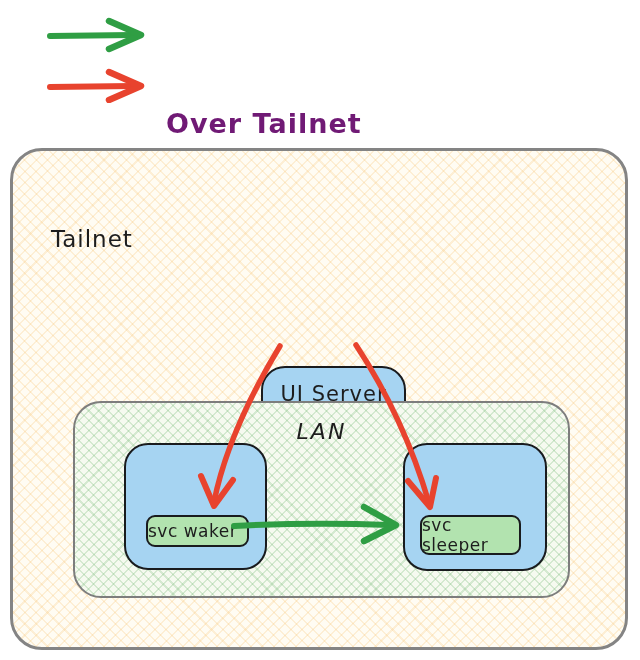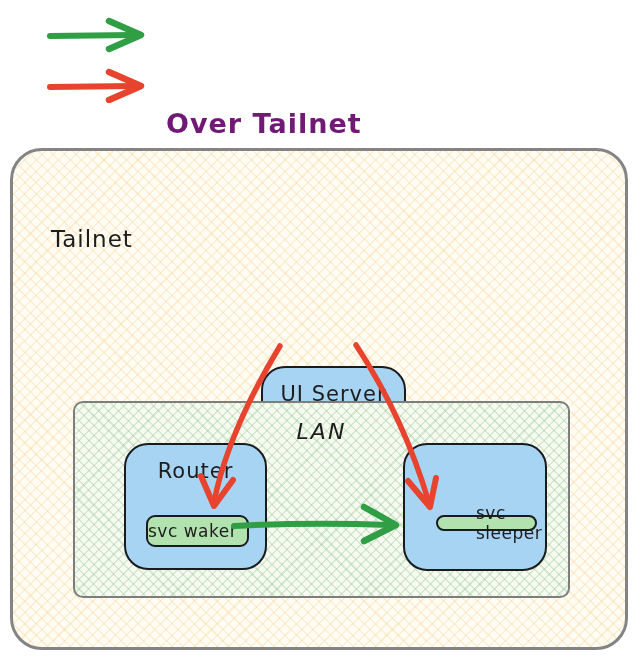--- a/index.html
+++ b/index.html
@@ -23,42 +23,42 @@
       repeating-linear-gradient(-45deg, rgba(246,186,92,0.20) 0 1.5px, transparent 1.5px 8px);
     border:3px solid #848484;border-radius:32px;
   }
   .tailnet-label{position:absolute;left:38px;top:40px;font-size:23px;letter-spacing:1px;margin-top:35px;}
   .lan-box{
     position:absolute;left:60px;top:250px;width:497px;height:197px;box-sizing:border-box;
     background-color:#f6faf0;
     background-image:
       repeating-linear-gradient(45deg, rgba(118,185,118,0.26) 0 1.5px, transparent 1.5px 7px),
       repeating-linear-gradient(-45deg, rgba(118,185,118,0.26) 0 1.5px, transparent 1.5px 7px);
-    border:2.5px solid #7d7d7d;border-radius:10px;
+    border:2.5px solid #7d7d7d;border-radius:28px;
   }
   .lan-label{position:absolute;left:0;top:16px;width:100%;text-align:center;font-size:22px;font-style:italic;letter-spacing:2px;}
   
   .node{
     position:absolute;box-sizing:border-box;background:#a6d4f2;
     border:2.5px solid #191b1e;border-radius:24px;
   }
-  .node-title{position:absolute;left:0;top:14px;width:100%;text-align:center;font-size:21px;letter-spacing:1px;}
+  .node-title{position:absolute;left:0;top:14px;width:100%;text-align:center;font-size:21px;letter-spacing:1px;text-decoration:underline;}
   .node-title.slant{font-style:italic;}
   .service-pill{
     position:absolute;box-sizing:border-box;background:#b2e3af;
     border:2px solid #191b1e;border-radius:9px;
     display:flex;align-items:center;
     font-size:17px;letter-spacing:0.5px;
   }
   .node.ui-server{left:248px;top:215px;width:145px;height:137px;}
   .node.ui-server .service-pill{left:21px;top:95px;width:103px;height:34px;}
   .node.router{left:49px;top:40px;width:143px;height:127px;}
   .node.router .service-pill{left:20px;top:70px;width:103px;height:32px;}
   .node.nas{left:328px;top:40px;width:144px;height:128px;}
-  .node.nas .service-pill{left:31px;top:70px;width:101px;height:16px;padding-left:38px;}
+  .node.nas .service-pill{left:15px;top:70px;width:101px;height:40px;}
   
   .arrows-overlay{position:absolute;left:0;top:0;width:640px;height:660px;pointer-events:none;z-index:20;}
   .arrows-overlay path{fill:none;stroke-linecap:round;stroke-linejoin:round;}
 </style>
 </head>
 <body>
 
 <div class="canvas">
 
   <svg class="legend-arrow lan" viewBox="0 0 122 38">
@@ -79,21 +79,20 @@
       <span class="node-title">UI Server</span>
       <div class="service-pill">
         <span>svc ui</span>
       </div>
     </div>
 
     <div class="lan-box">
       <span class="lan-label">LAN</span>
 
       <div class="node router">
-        <span class="node-title">Router</span>
         <div class="service-pill">
           <span>svc waker</span>
         </div>
       </div>
 
       <div class="node nas">
         <div class="service-pill">
           <span>svc sleeper</span>
         </div>
       </div>

